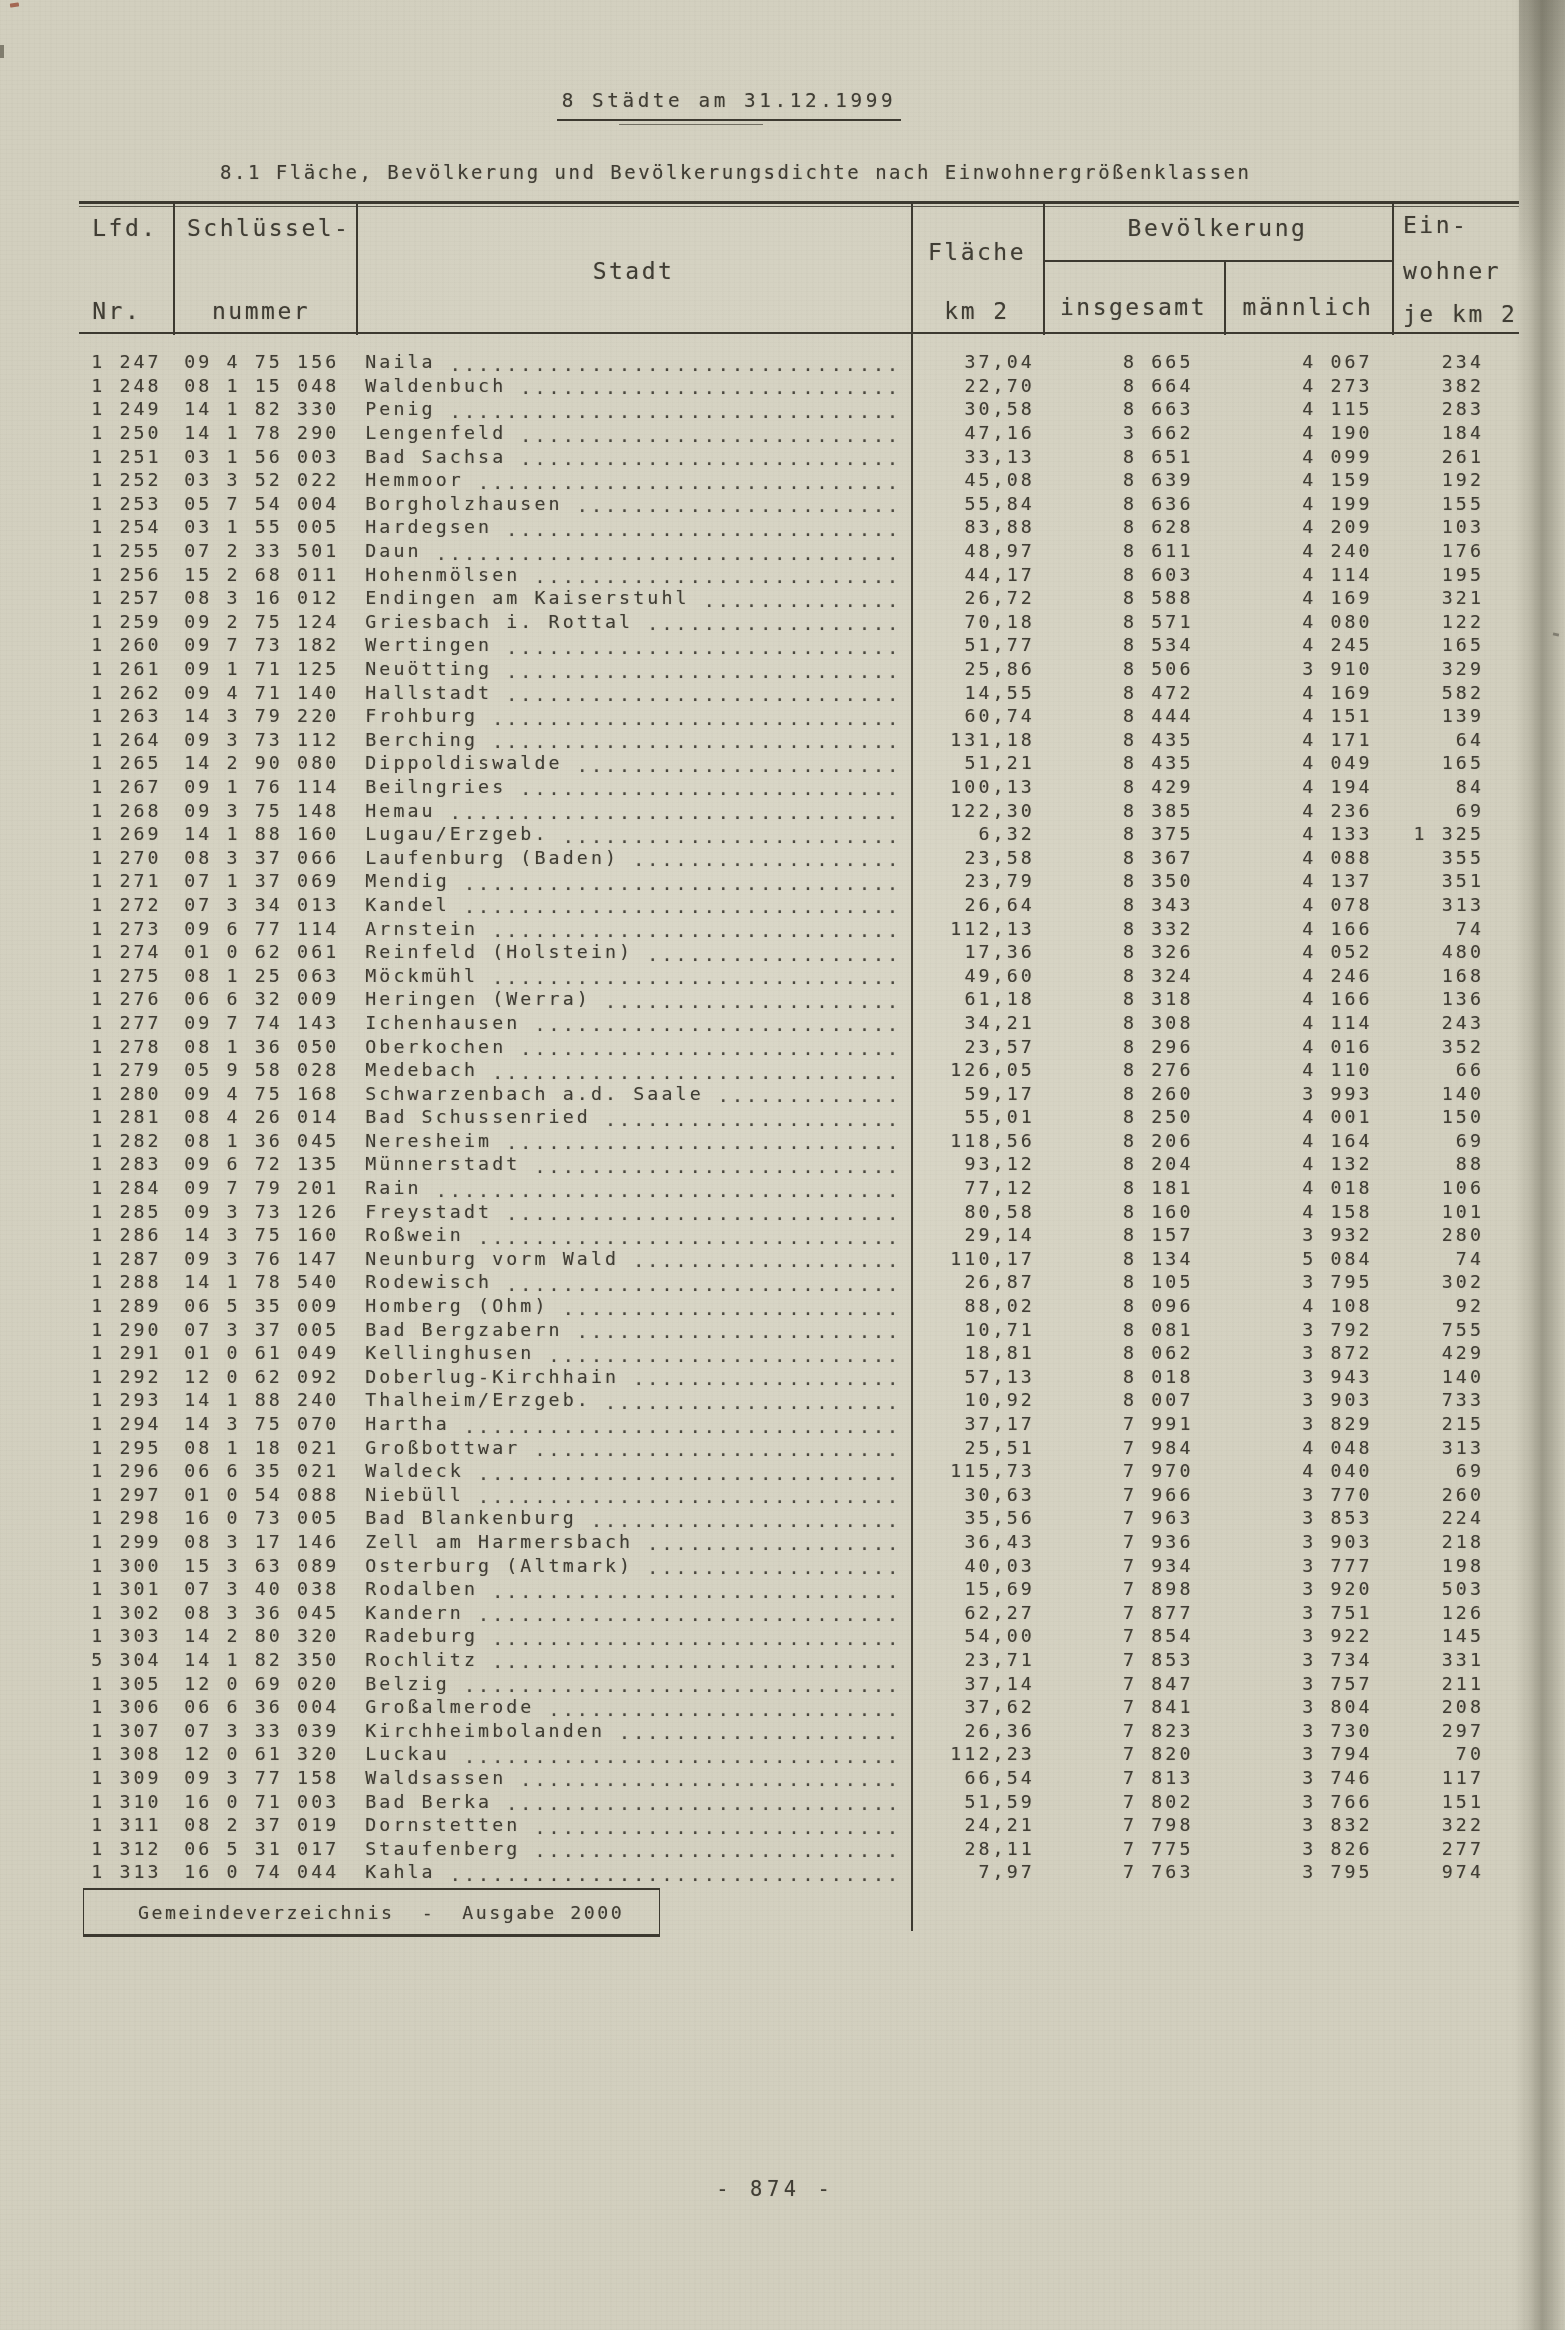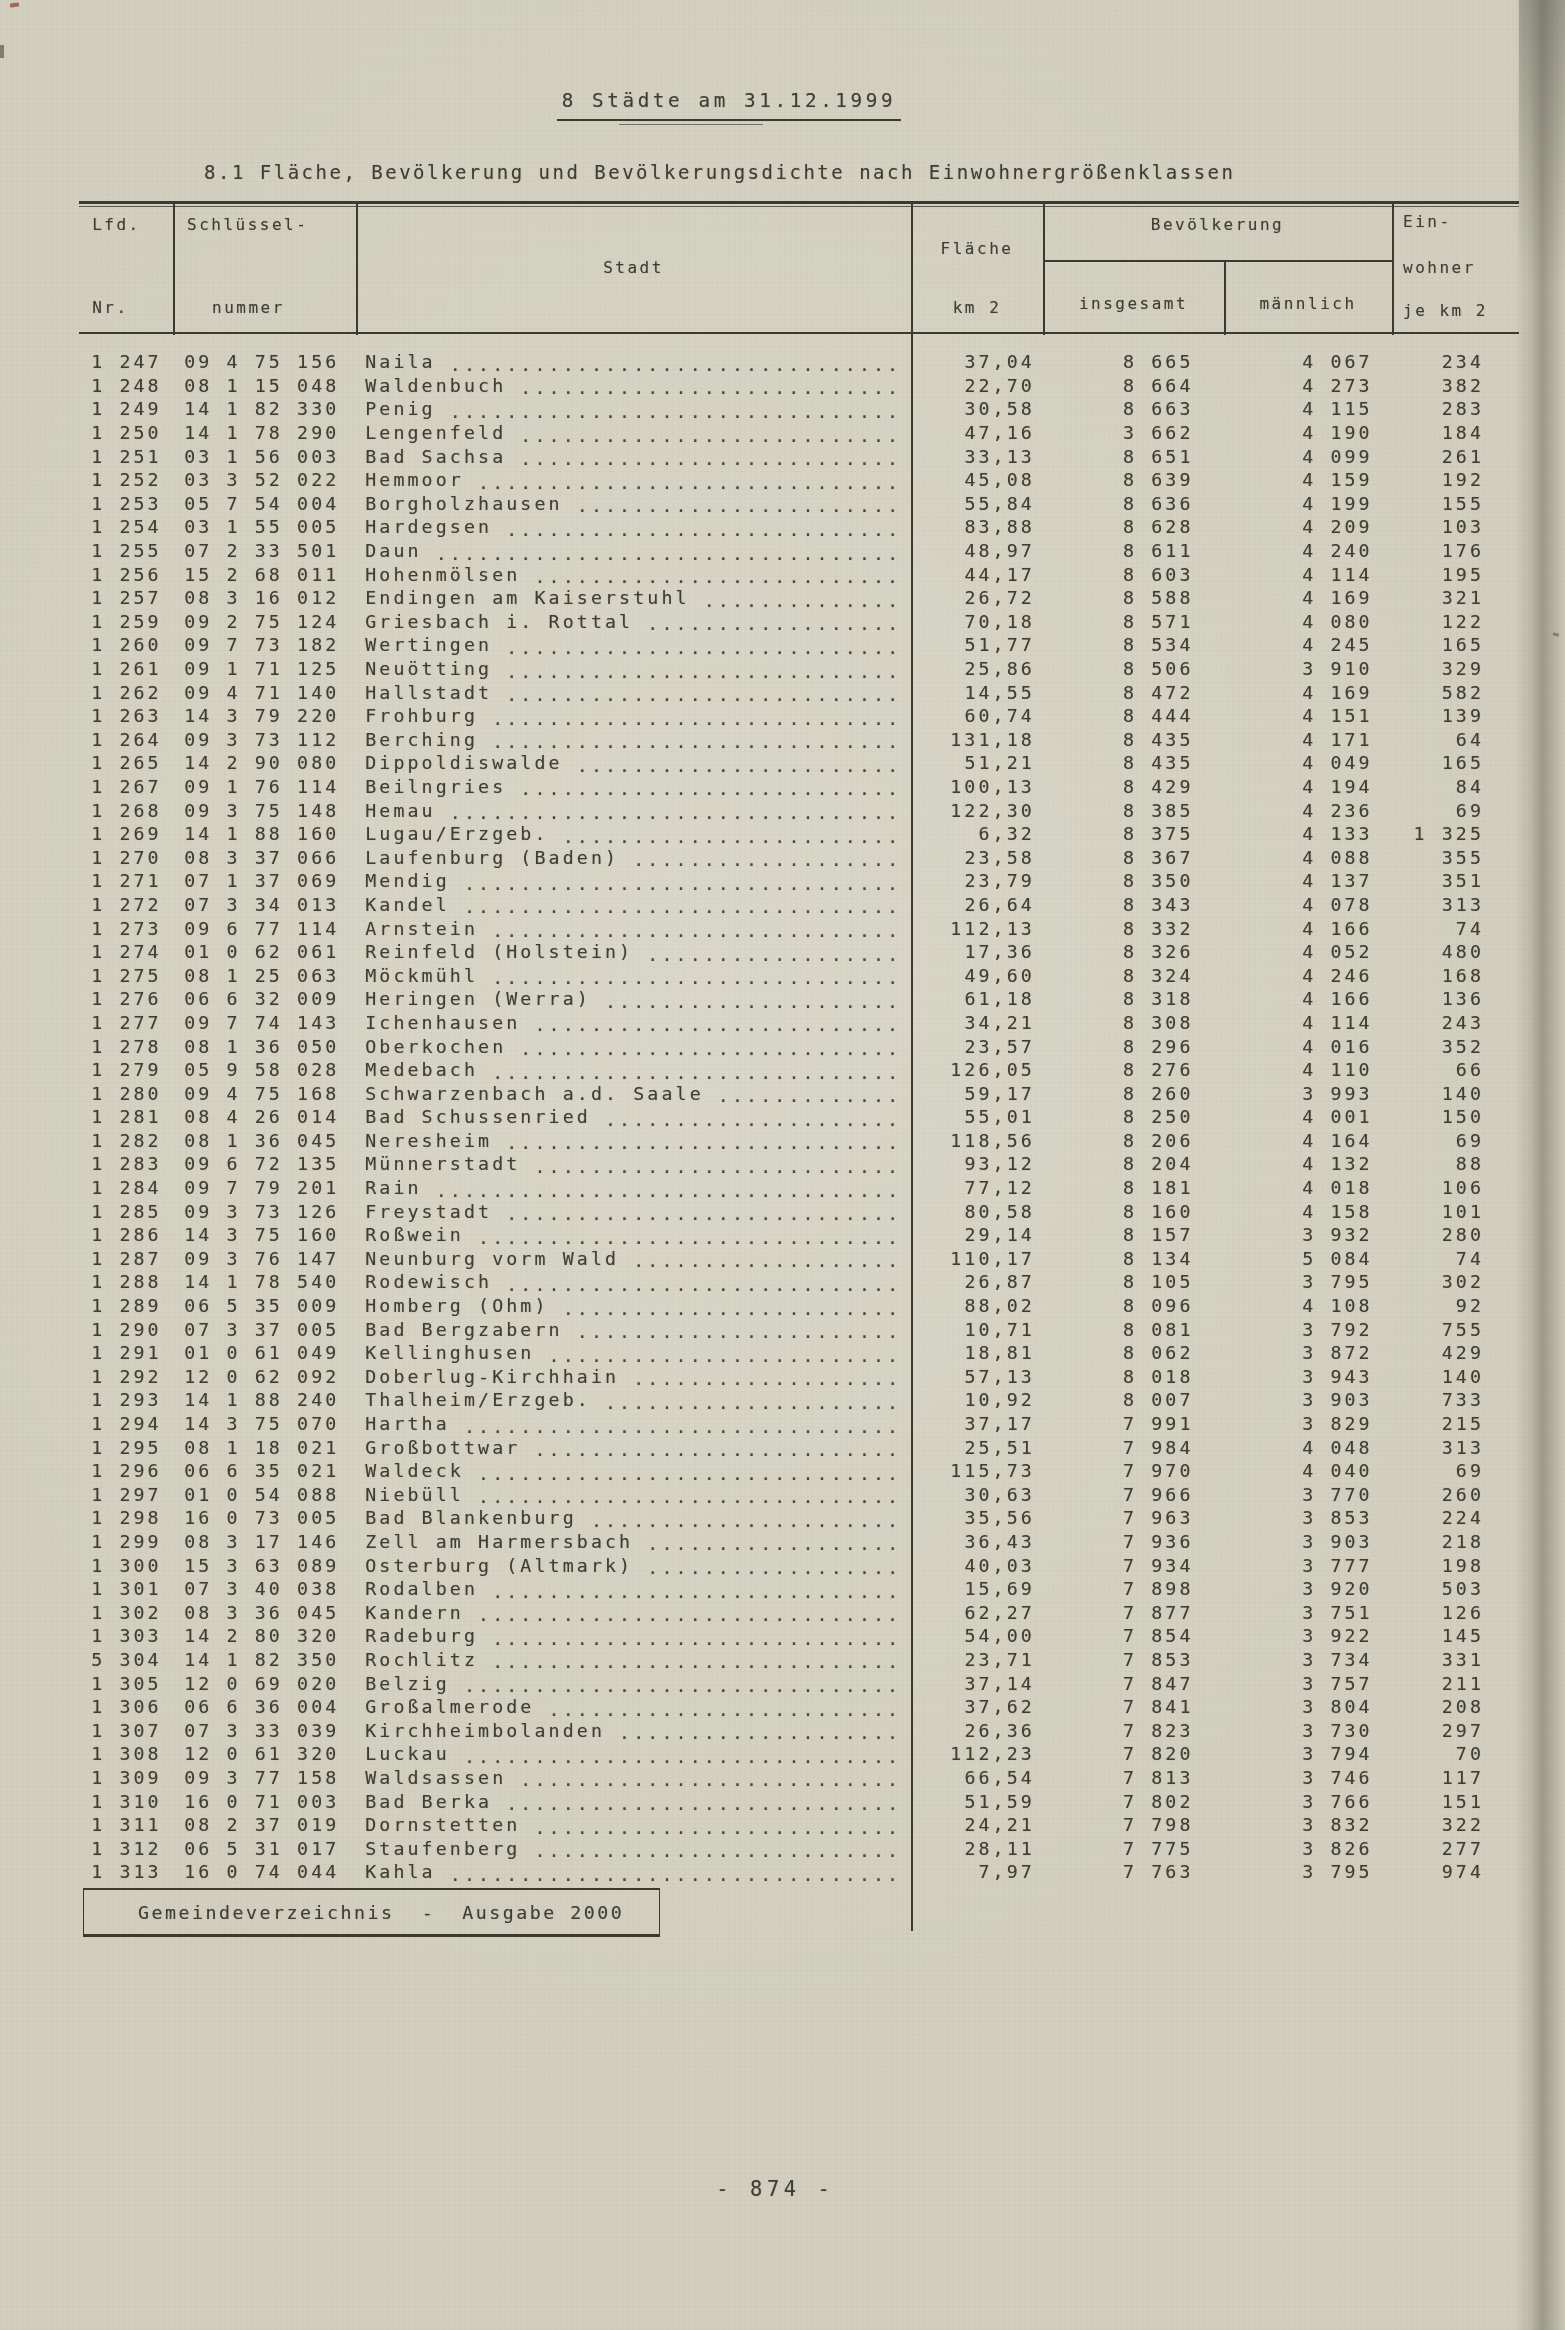--- a/index.html
+++ b/index.html
@@ -43,40 +43,40 @@
   .title .tline{
     display:inline-block;position:relative;
     padding:0 5.1px 7.1px 5.1px;
     border-bottom:2.5px solid #3c3930;
   }
   .title .tline::after{
     content:"";position:absolute;left:18%;right:40%;bottom:-5.6px;height:1px;
     background:#3c3930;opacity:.65;
   }
   .subtitle{
-    position:absolute;top:161px;left:204px;
+    position:absolute;top:161px;left:220px;
     font-size:19px;letter-spacing:2.5px;white-space:pre;
   }
 
   
   .tbl{position:absolute;left:79px;top:201px;width:1440px;}
   .thead{position:relative;width:1440px;height:134px;}
   .rule{position:absolute;background:#3c3930;}
   .r-top1{left:0;top:0;width:1440px;height:2.5px;}
   .r-top2{left:0;top:4.6px;width:1440px;height:1px;opacity:.8;}
   .r-bot{left:0;top:131px;width:1440px;height:2px;}
   .r-sub{left:964px;top:59px;width:349px;height:1.5px;}
   .v{width:1.5px;}
   .v1{left:94px;top:2.5px;height:131px;}
   .v2{left:277px;top:2.5px;height:131px;}
   .v3{left:832px;top:2.5px;height:131px;}
   .v4{left:964px;top:2.5px;height:131px;}
   .v5{left:1145px;top:61px;height:73px;}
   .v6{left:1313px;top:2.5px;height:131px;}
-  .hcell{position:absolute;font-size:16px;letter-spacing:2.5px;white-space:pre;}
+  .hcell{position:absolute;font-size:23px;letter-spacing:2.5px;white-space:pre;}
   .h-lfd{left:13.2px;top:14.2px;}
   .h-nr{left:13.2px;top:97px;}
   .h-schl{left:108px;top:14.2px;}
   .h-nummer{left:133px;top:97px;}
   .h-stadt{left:277px;width:555px;top:57px;text-align:center;}
   .h-flaeche{left:832px;width:132px;top:14.2px;text-align:center;margin-top:24px;}
   .h-km2{left:832px;width:132px;top:97px;text-align:center;}
   .h-bev{left:964px;width:349px;top:14.2px;text-align:center;}
   .h-insg{left:964px;width:181px;top:93px;text-align:center;}
   .h-maen{left:1145px;width:168px;top:93px;text-align:center;}

